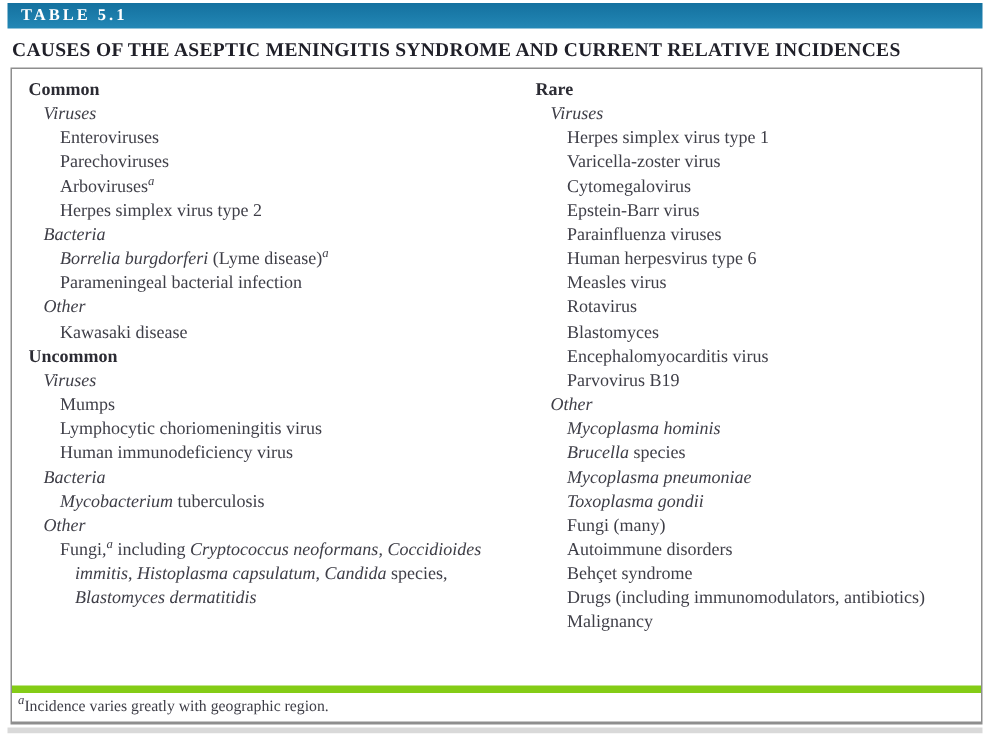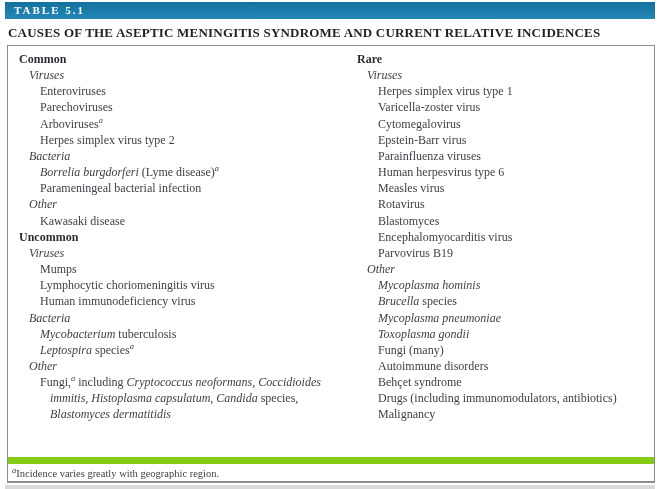--- a/index.html
+++ b/index.html
@@ -32,21 +32,21 @@
   .row { font-size:12px; line-height:16.15px; color:#3e3e47; white-space:normal; }
   .lvl0 { padding-left:3px;  font-weight:bold; color:#2c2c34; }
   .lvl1 { padding-left:13px; font-style:italic; }
   .lvl2 { padding-left:24px; }
   .hang { padding-left:34px; text-indent:-10px; }
   .italic { font-style:italic; }
   .bold { font-weight:bold; color:#2c2c34; }
   sup { font-size:8.5px; font-style:italic; line-height:0; }
 
   .footnote-area {
-    flex:none; height:24px; border-top:7px solid #84cc16;
+    flex:none; height:24px; border-top:5px solid #84cc16;
     font-size:10.5px; color:#3e3e47; padding:4px 0 0 4px;
   }
 
   .bottom-shade {
     position:absolute; left:5px; top:485px; width:650px; height:4px;
     background:#d9d9d9;
   }
 </style>
 </head>
 <body>
@@ -71,21 +71,20 @@
         <div class="row lvl2"><span>Parameningeal bacterial infection</span></div>
         <div class="row lvl1 italic"><span>Other</span></div>
         <div class="row lvl2"><span>Kawasaki disease</span></div>
         <div class="row lvl0 bold"><span>Uncommon</span></div>
         <div class="row lvl1 italic"><span>Viruses</span></div>
         <div class="row lvl2"><span>Mumps</span></div>
         <div class="row lvl2"><span>Lymphocytic choriomeningitis virus</span></div>
         <div class="row lvl2"><span>Human immunodeficiency virus</span></div>
         <div class="row lvl1 italic"><span>Bacteria</span></div>
         <div class="row lvl2"><span class="italic">Mycobacterium</span><span> tuberculosis</span></div>
-        <div class="row lvl2"><span class="italic">Leptospira</span><span> species</span><sup>a</sup></div>
         <div class="row lvl1 italic"><span>Other</span></div>
         <div class="row lvl2 hang"><span>Fungi,</span><sup>a</sup><span> including </span><span class="italic">Cryptococcus neoformans</span><span>, </span><span class="italic">Coccidioides immitis</span><span>, </span><span class="italic">Histoplasma capsulatum</span><span>, </span><span class="italic">Candida</span><span> species, </span><span class="italic">Blastomyces dermatitidis</span></div>
       </div>
     <div class="col-right">
         <div class="row lvl0 bold"><span>Rare</span></div>
         <div class="row lvl1 italic"><span>Viruses</span></div>
         <div class="row lvl2"><span>Herpes simplex virus type 1</span></div>
         <div class="row lvl2"><span>Varicella-zoster virus</span></div>
         <div class="row lvl2"><span>Cytomegalovirus</span></div>
         <div class="row lvl2"><span>Epstein-Barr virus</span></div>

